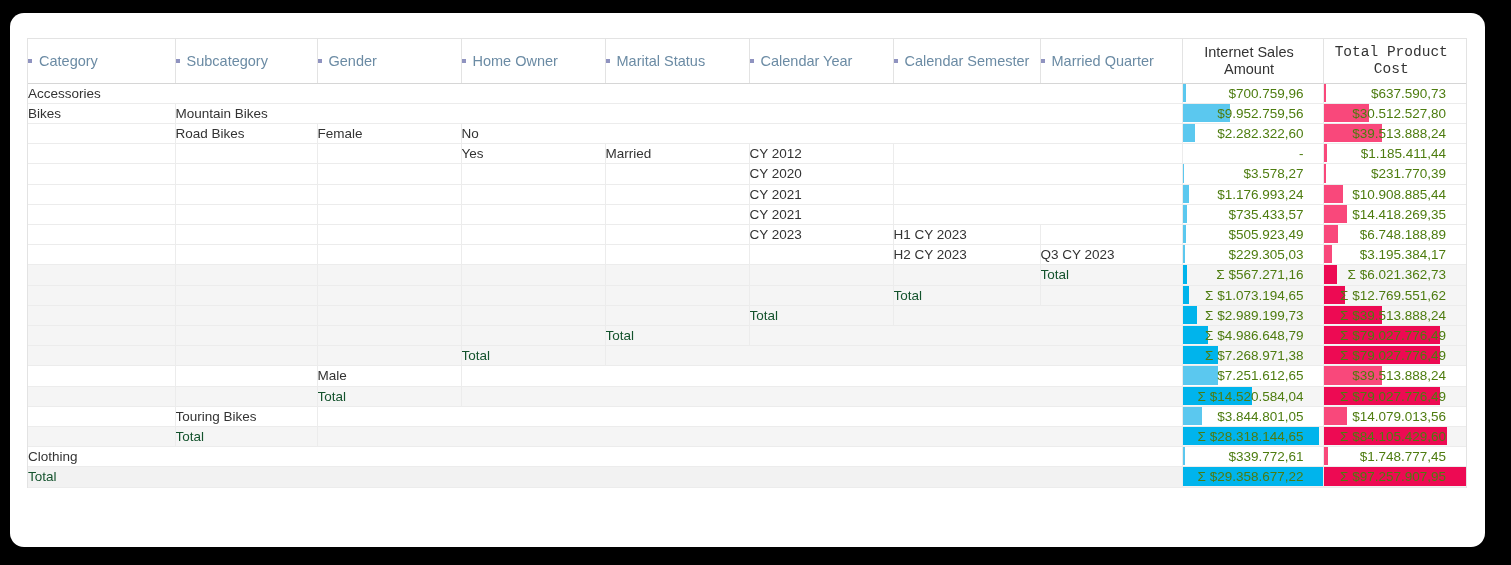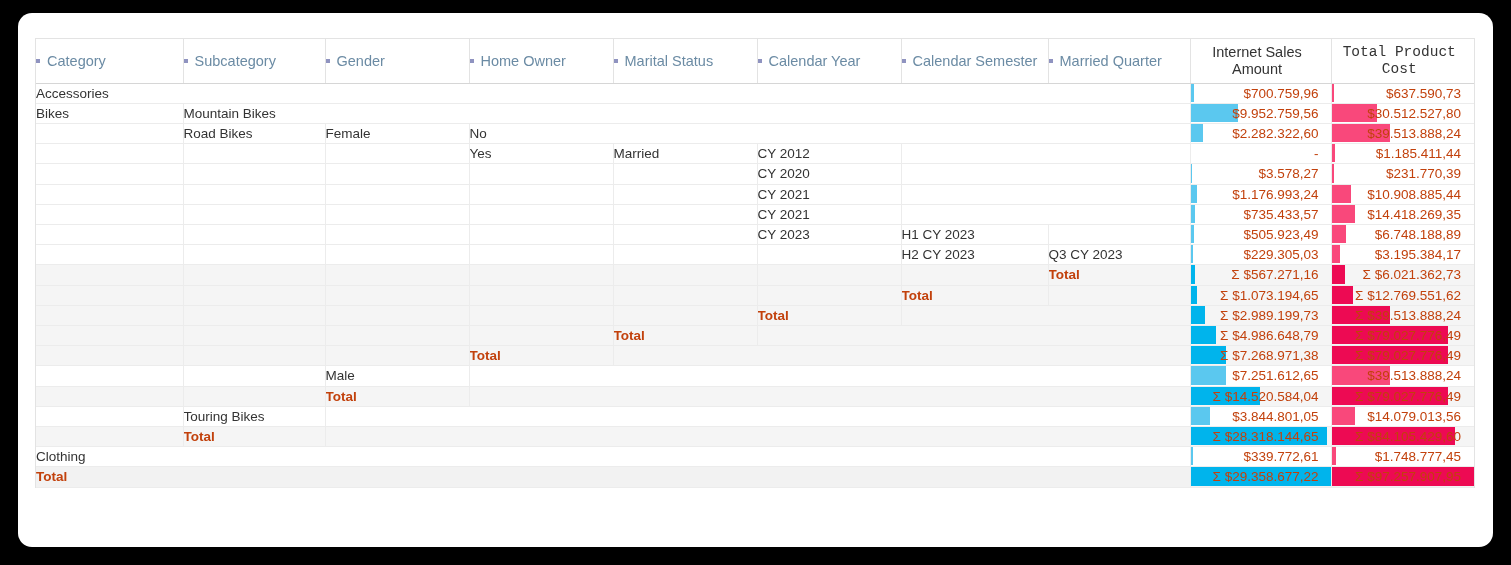--- a/index.html
+++ b/index.html
@@ -4,21 +4,21 @@
 <style>
   html,body{margin:0;padding:0;}
   body{
     width:1511px;height:565px;
     background:#000000;
     font-family:"Liberation Sans", sans-serif;
     overflow:hidden;
   }
   .card{
     position:absolute;
-    left:18px;top:13px;
+    left:10px;top:13px;
     width:1475px;height:534px;
     background:#ffffff;
     border-radius:14px;
     box-sizing:border-box;
     overflow:hidden;
   }
   .matrix{
     position:absolute;
     left:17px;top:25px;
     width:1440px;
@@ -74,21 +74,21 @@
     height:19.2px;
     border-right:1px solid #ececec;
     border-bottom:1px solid #ececec;
     padding-left:6px;
     white-space:nowrap;
     overflow:hidden;
     font-size:13.5px;
     color:#333333;
   }
   tbody td.blank{border-right:1px solid #ececec;}
-  tbody td.total-lbl{color:#c2410c;background:#f5f5f5;font-weight:bold;}
+  tbody td.total-lbl{color:#14532d;background:#f5f5f5;}
   tbody tr.totalrow td{background:#f5f5f5;}
   tbody tr.grandtotal td{background:#f2f2f2;}
 
   
   td.m{
     position:relative;
     padding:0;
     text-align:right;
     border-right:1px solid #ececec;
     border-bottom:1px solid #ececec;
@@ -97,24 +97,24 @@
   td.m:last-child{border-right:none;}
   td.m .bar{
     position:absolute;
     left:0;top:0;bottom:1px;
     z-index:0;
   }
   td.m .val{
     position:relative;
     z-index:1;
     display:block;
-    padding-right:13px;
+    padding-right:20px;
     line-height:19.2px;
     font-size:13.5px;
-    color:#c2410c;
+    color:#4d7c0f;
   }
 </style>
 </head>
 <body>
 
 <div class="card">
   <div class="matrix">
     <table class="mx">
       <colgroup>
         <col style="width:146px">

